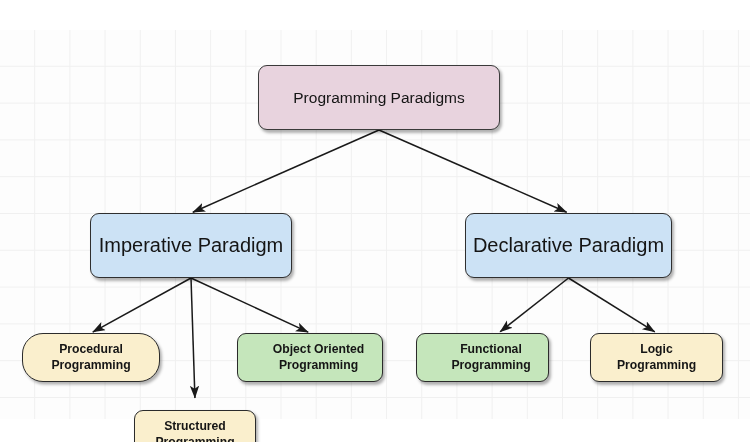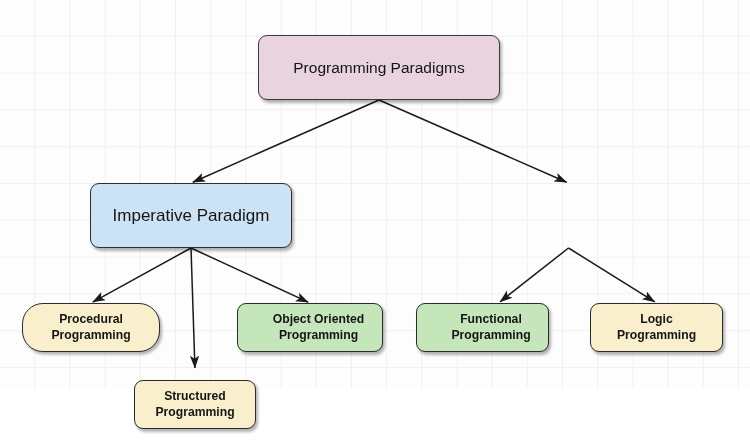--- a/index.html
+++ b/index.html
@@ -16,20 +16,21 @@
   #diagram-canvas {
     position: relative;
     width: 750px;
     height: 389px;
     background-color: #fdfdfd;
     background-image:
       linear-gradient(to right, #f0f0f0 1px, transparent 1px),
       linear-gradient(to bottom, #f0f0f0 1px, transparent 1px);
     background-size: 35.2px 36.8px;
     background-position: -1px -1px;
+    margin-top: 30px;
   }
   #edge-layer {
     position: absolute;
     left: 0;
     top: 0;
     width: 750px;
     height: 442px;
     pointer-events: none;
   }
   .node {
@@ -45,21 +46,21 @@
     box-shadow: 2px 2.5px 3px rgba(0,0,0,0.30);
     line-height: 1.24;
     padding: 2px 6px;
   }
   .node-root {
     font-size: 15.5px;
     background: #e8d3de;
     border-color: #3a3a3a;
   }
   .node-branch {
-    font-size: 17px;
+    font-size: 20px;
     background: #cce2f5;
     border-color: #2f2f2f;
     text-align: right;
   }
   .node-leaf {
     font-size: 12.2px;
     font-weight: bold;
   }
   .leaf-cream {
     background: #faefcd;
@@ -98,20 +99,23 @@
   </svg>
 
   <div class="node node-root" style="left:258px; top:35px; width:242px; height:65px;">
     <span class="node-label">Programming Paradigms</span>
   </div>
 
   <div class="node node-branch" style="left:90px; top:183px; width:202px; height:65px;">
     <span class="node-label">Imperative Paradigm</span>
   </div>
 
+  <div class="node node-branch" style="left:465px; top:183px; width:207px; height:65px;">
+    <span class="node-label">Declarative Paradigm</span>
+  </div>
 
   <div class="node node-leaf leaf-cream" style="left:22px; top:303px; width:138px; height:49px;border-radius:21px;">
     <span class="node-label">Procedural
 Programming</span>
   </div>
 
   <div class="node node-leaf leaf-green" style="left:237px; top:303px; width:146px; height:49px;">
     <span class="node-label">Object Oriented
 Programming</span>
   </div>

